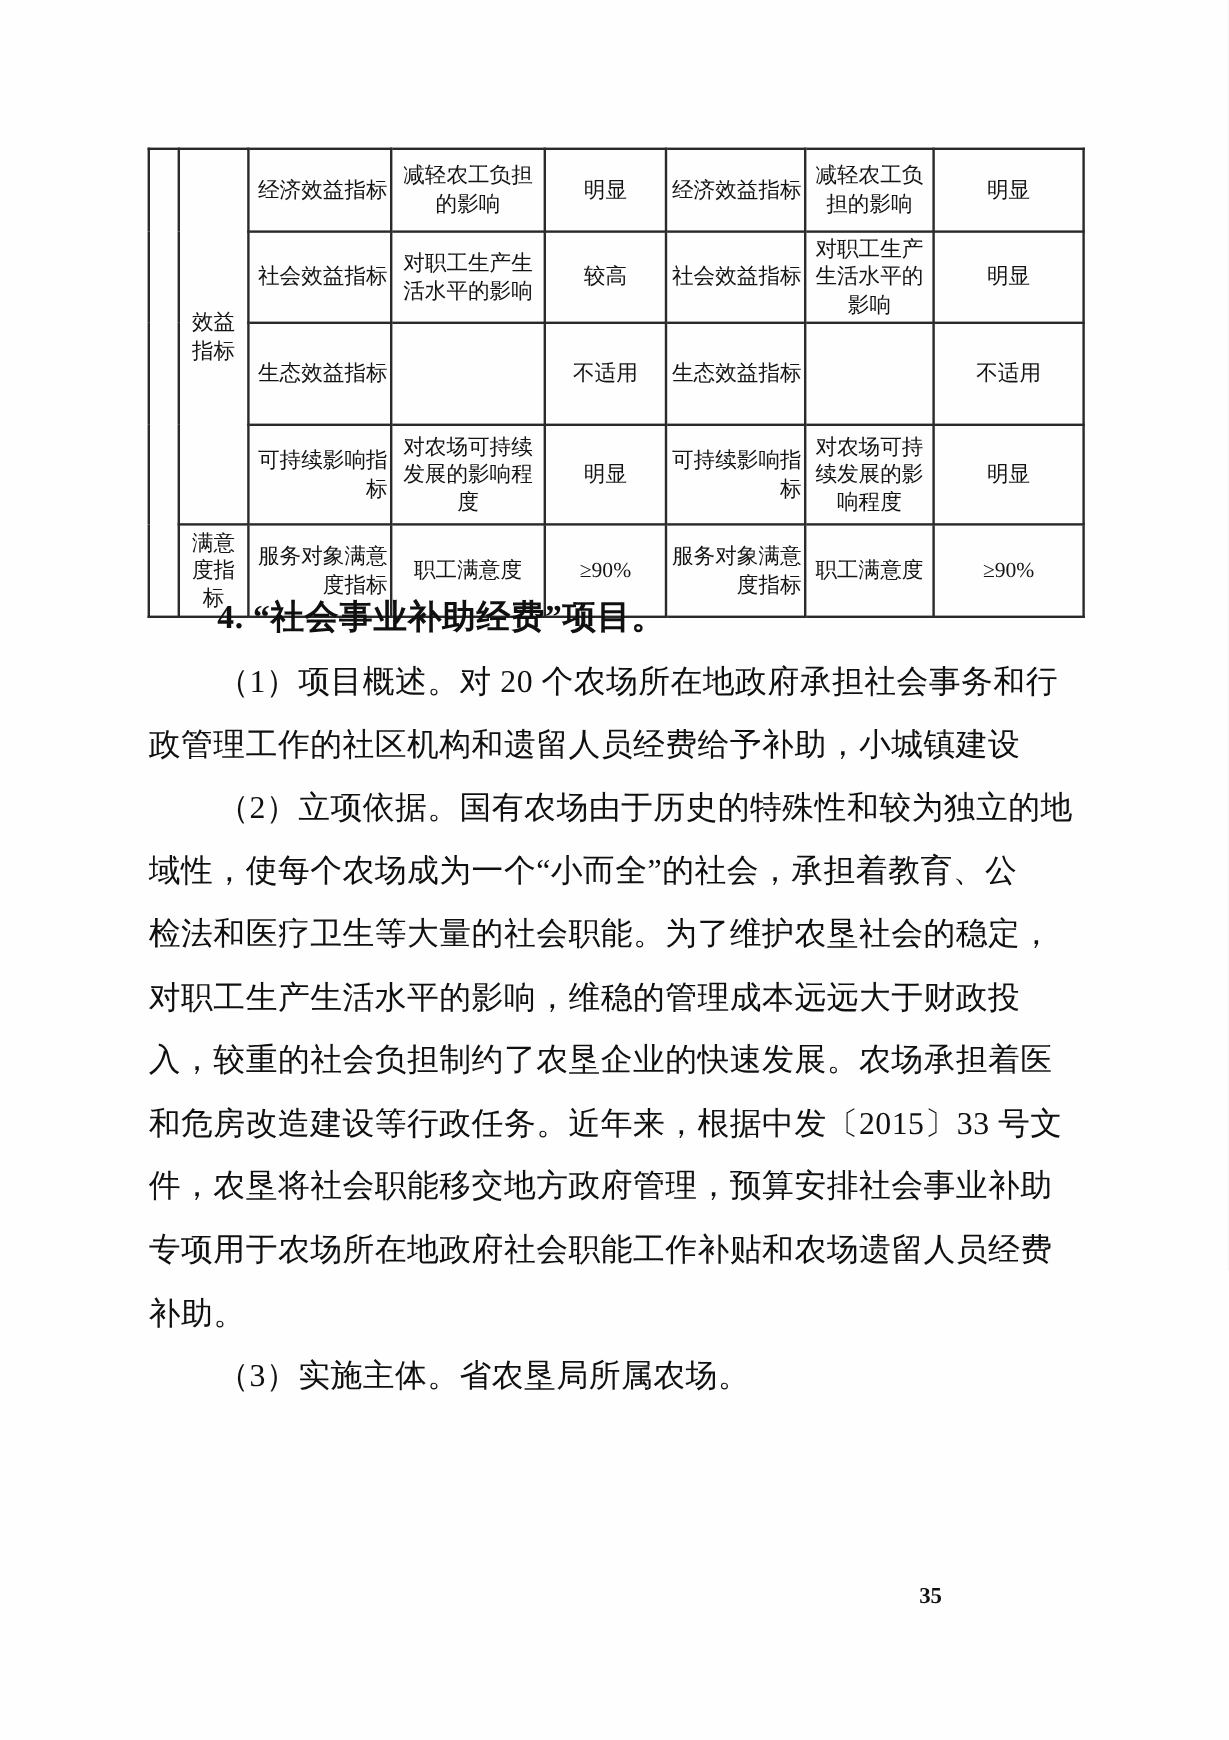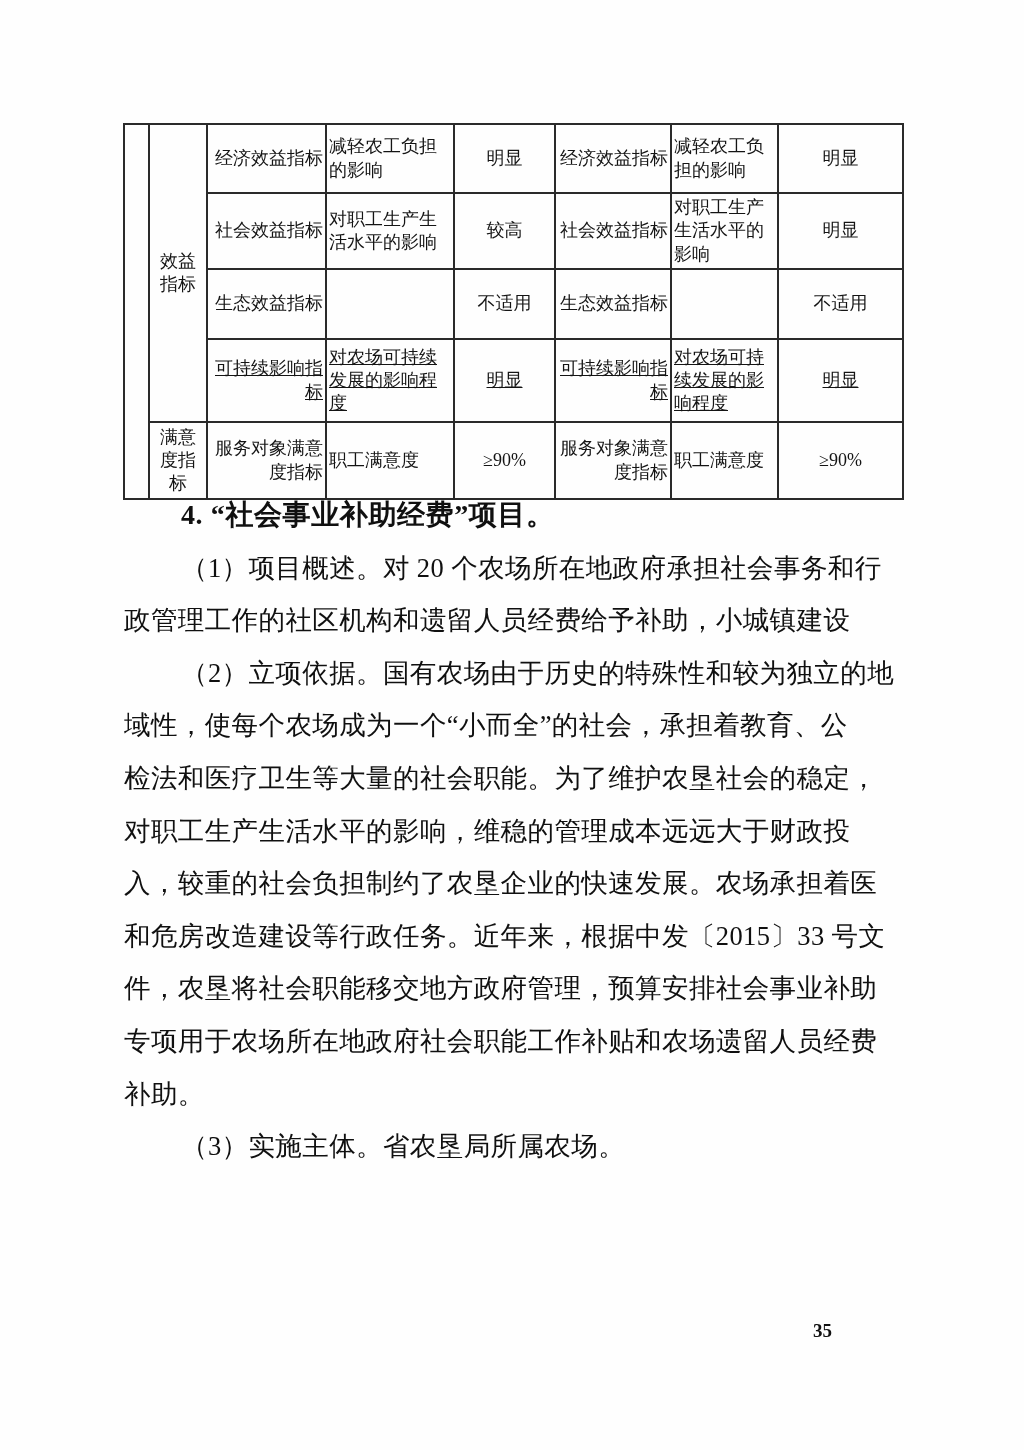--- a/index.html
+++ b/index.html
@@ -27,26 +27,26 @@
   table.eval td {
     border: 2px solid #2a2a2a;
     padding: 1px 2px;
     vertical-align: middle;
     overflow: hidden;
     word-break: break-all;
   }
   td.cell-empty  { }
   td.cell-group  { text-align: center; margin-left: 29px; }
   td.cell-ind    { text-align: right; }
-  td.cell-det    { text-align: left; }
+  td.cell-det    { text-align: center; }
   td.cell-val    { text-align: center; }
   tr.r0 { height: 69px; }
   tr.r1 { height: 76px; }
-  tr.r2 { height: 70px; font-family: Liberation Serif, serif; }
-  tr.r3 { height: 83px; text-decoration: underline; }
+  tr.r2 { height: 85px; font-family: Liberation Serif, serif; }
+  tr.r3 { height: 83px; }
   tr.r4 { height: 77px; }
   
   .textblock {
     position: absolute;
     left: 124px;
     top: 489px;
     width: 782px;
   }
   .tline {
     height: 52.6px;
@@ -62,21 +62,20 @@
     font-size: 28px;
     letter-spacing: 0.6px;
   }
   .pagenum {
     position: absolute;
     left: 766px;
     top: 1320px;
     font-size: 19px;
     font-weight: 600;
     color: #111;
-    margin-left: 47px;
   }
 </style>
 </head>
 <body>
 
 <div class="page">
 
   <table class="eval">
     <colgroup>
       <col style="width:25px">

